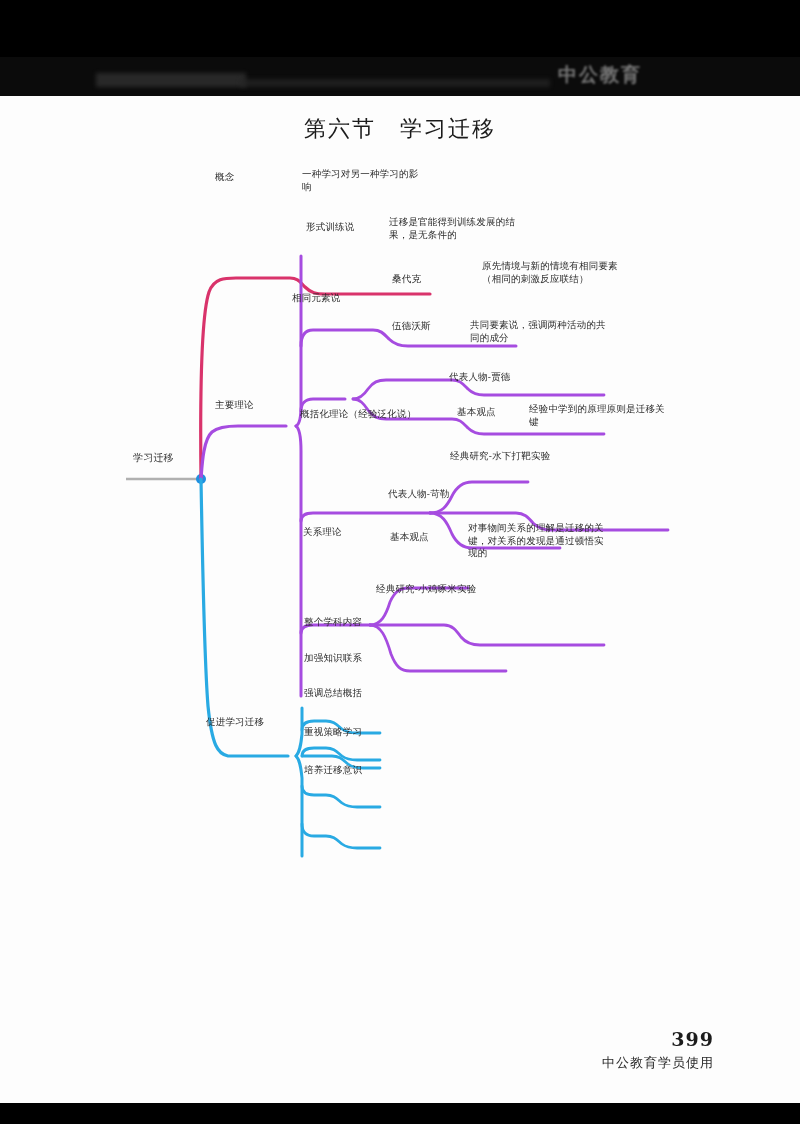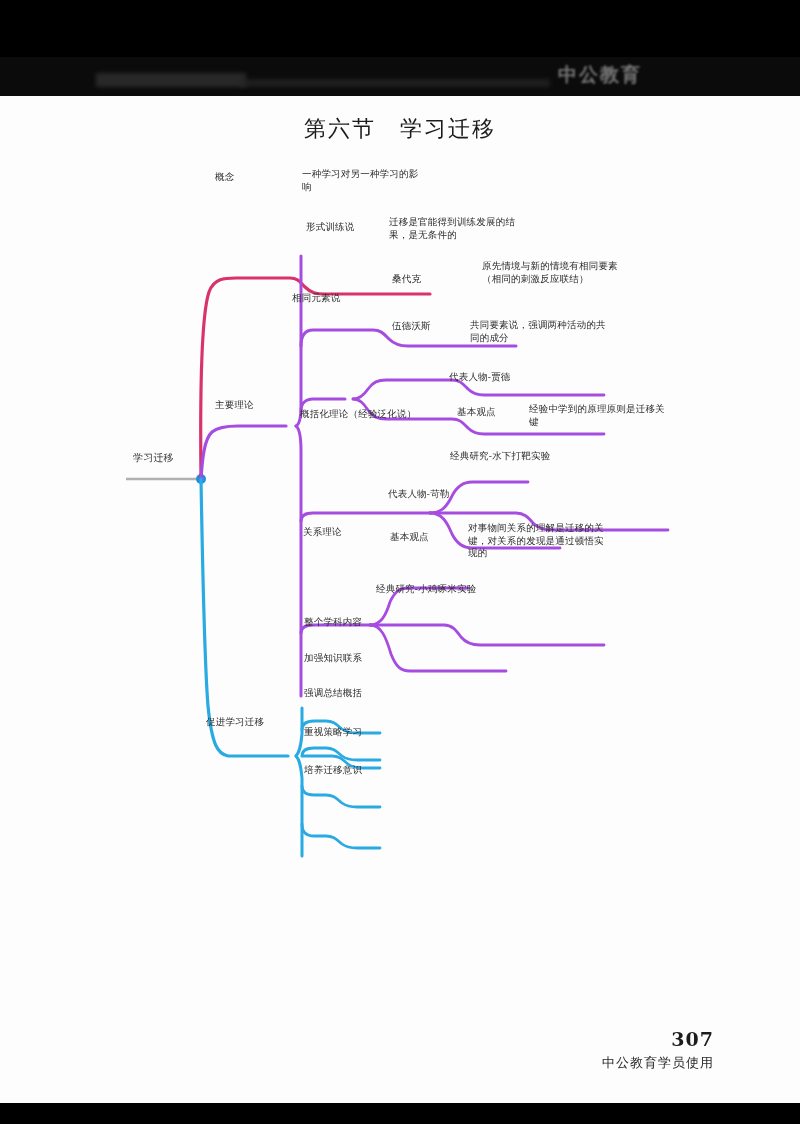--- a/index.html
+++ b/index.html
@@ -218,16 +218,16 @@
   <div class="node-label wide2" style="left:468px; top:522px;">对事物间关系的理解是迁移的关键，对关系的发现是通过顿悟实现的</div>
   <div class="node-label" style="left:376px; top:583px;">经典研究-小鸡啄米实验</div>
 
   <div class="node-label" style="left:206px; top:716px;">促进学习迁移</div>
   <div class="node-label" style="left:304px; top:616px;">整个学科内容</div>
   <div class="node-label" style="left:304px; top:652px;">加强知识联系</div>
   <div class="node-label" style="left:304px; top:687px;">强调总结概括</div>
   <div class="node-label" style="left:304px; top:726px;">重视策略学习</div>
   <div class="node-label" style="left:304px; top:764px;">培养迁移意识</div>
 
-  <div id="page-number">307</div>
+  <div id="page-number">399</div>
   <div id="footer-note">中公教育学员使用</div>
 
 </div>
 
 </body></html>

